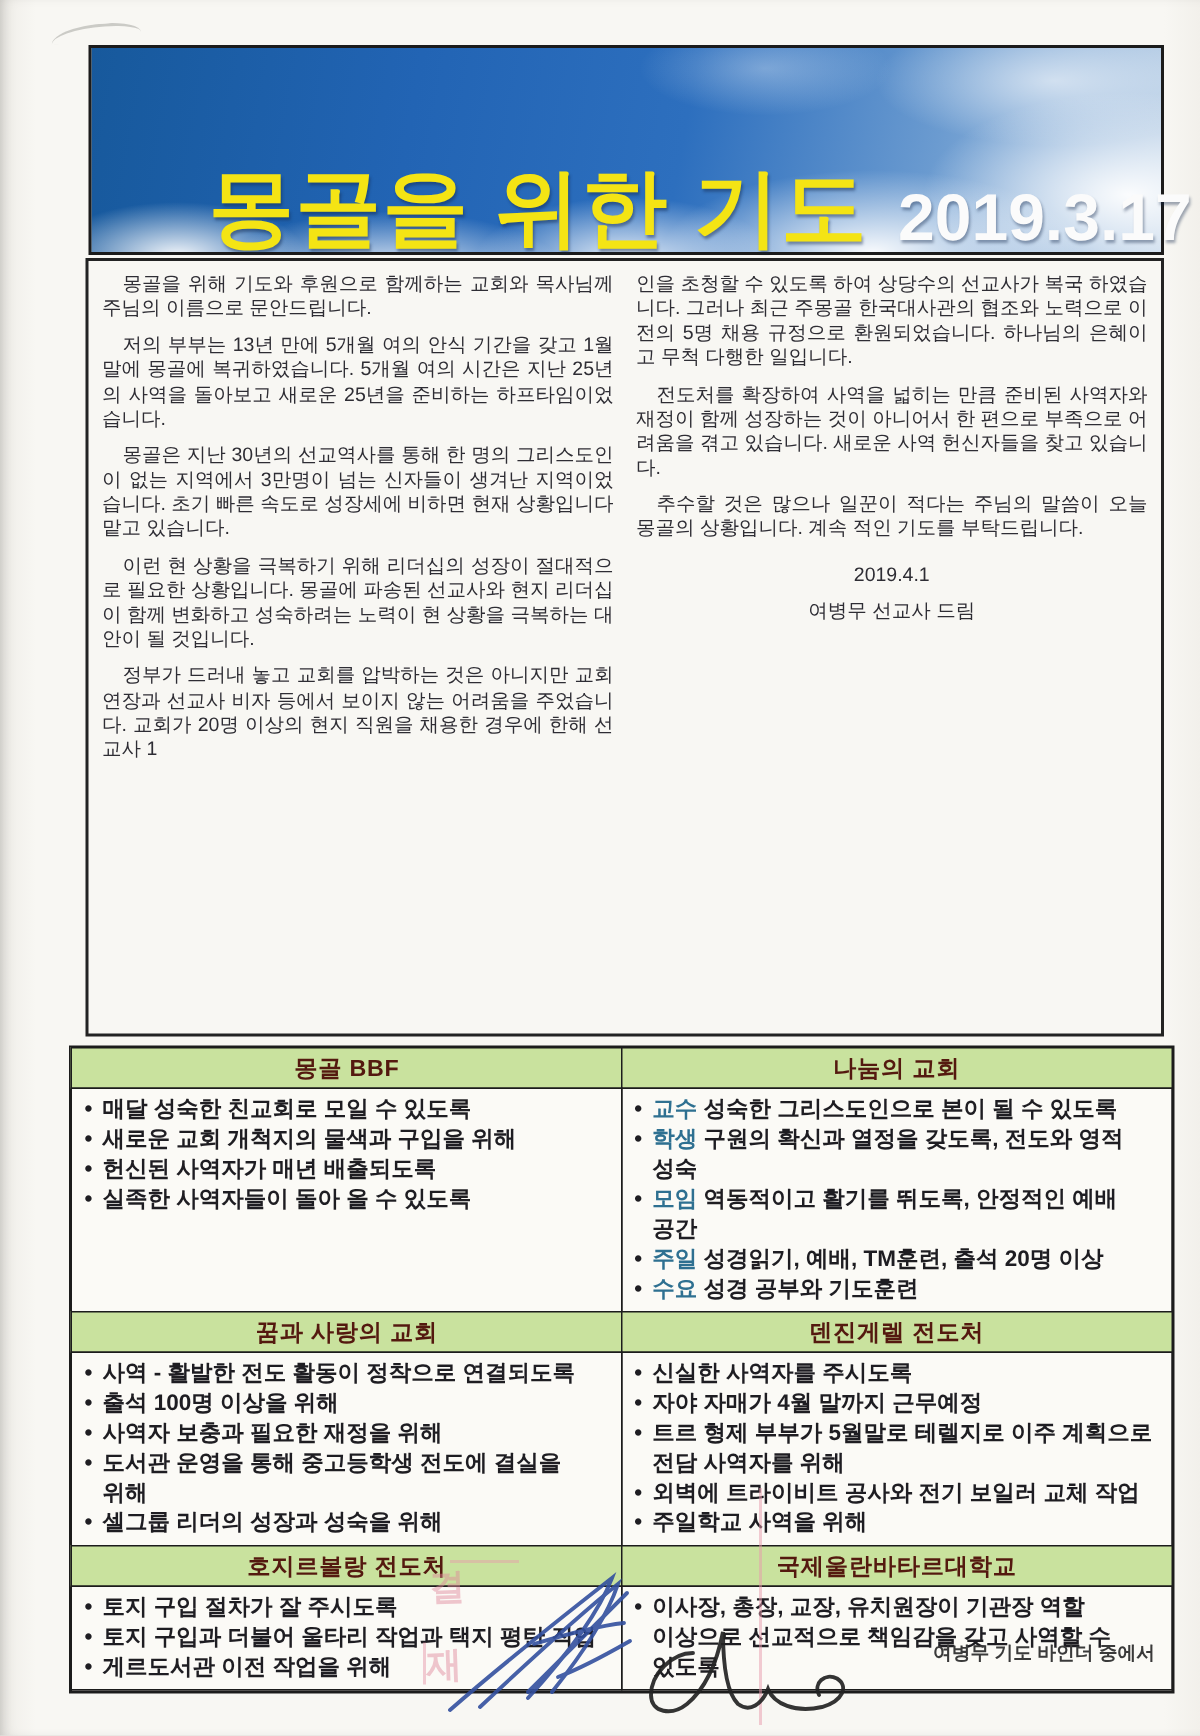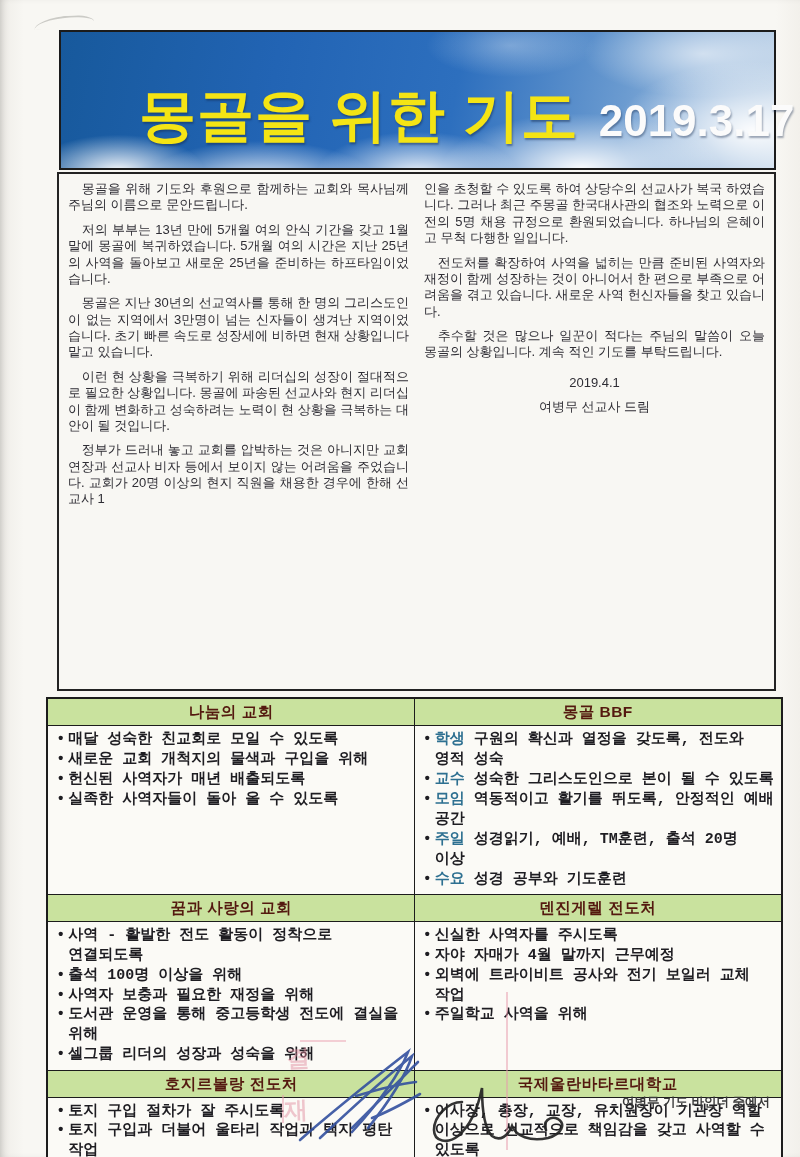--- a/index.html
+++ b/index.html
@@ -29,21 +29,21 @@
       radial-gradient(170px 62px at 28% 112%,rgba(255,255,255,.97),rgba(255,255,255,0) 70%),
       radial-gradient(140px 58px at 50% 104%,rgba(255,255,255,.9),rgba(255,255,255,0) 72%),
       radial-gradient(200px 78px at 73% 100%,rgba(255,255,255,.95),rgba(255,255,255,0) 70%),
       radial-gradient(190px 95px at 97% 72%,rgba(255,255,255,.95),rgba(255,255,255,0) 72%),
       radial-gradient(170px 62px at 90% 16%,rgba(255,255,255,.6),rgba(255,255,255,0) 70%),
       radial-gradient(120px 45px at 63% 10%,rgba(240,246,252,.35),rgba(255,255,255,0) 70%),
       linear-gradient(100deg,#17599c 0%,#2264b4 30%,#2d6fbe 55%,#6b9bd0 78%,#b9cfe6 100%);
   }
   .header-inner{
     position:absolute;left:0;top:0;width:100%;height:100%;
-    display:flex;align-items:center;justify-content:flex-start;
+    display:flex;align-items:flex-end;justify-content:flex-start;
     padding:30px 0 0 78px;box-sizing:border-box;white-space:nowrap;
   }
   .main-title{
     font-size:57px;font-weight:900;color:#f4e414;letter-spacing:1px;
     text-shadow:1px 2px 2px rgba(20,40,75,.45);
     line-height:1;
   }
   .main-date{
     font-size:44px;font-weight:800;color:#fbfbfb;margin-left:20px;margin-top:12px;
     text-shadow:1px 2px 2px rgba(20,40,75,.4);line-height:1;
@@ -73,21 +73,21 @@
     border:1.4px solid #1c1c1c;margin:-0.7px;
     text-align:center;font-weight:700;font-size:15.5px;
     color:var(--header-text,#54190f);
     padding:3px 2px 2px 2px;letter-spacing:.5px;
   }
   .pt-body{
     border:1.4px solid #1c1c1c;margin:-0.7px;
     padding:4px 6px 5px 7px;font-size:15px;line-height:1.33;color:#1e1d22;font-weight:600;
   }
   .pt-body ul{margin:0;padding:0;list-style:none;}
-  .pt-body li{position:relative;padding-left:13px;word-break:keep-all;font-family:Liberation Mono, monospace;}
+  .pt-body li{position:relative;padding-left:13px;word-break:keep-all;}
   .pt-body li::before{content:"•";position:absolute;left:1px;top:0;}
   .lead{color:var(--keyword-blue,#2e7091);font-weight:700;}
   
   .credit{
     position:absolute;left:470px;top:1094px;width:300px;text-align:right;
     font-size:12.5px;color:#3a3a3a;font-weight:600;
   }
   .sig-layer{position:absolute;left:0;top:0;width:800px;height:1157px;pointer-events:none;}
   .stamp-char{
     position:absolute;color:#e0879b;opacity:.45;font-weight:700;
@@ -121,54 +121,55 @@
     <div class="col" id="col-right">
         <p class="cont">인을 초청할 수 있도록 하여 상당수의 선교사가 복국 하였습니다. 그러나 최근 주몽골 한국대사관의 협조와 노력으로 이전의 5명 채용 규정으로 환원되었습니다. 하나님의 은혜이고 무척 다행한 일입니다.</p>
         <p>전도처를 확장하여 사역을 넓히는 만큼 준비된 사역자와 재정이 함께 성장하는 것이 아니어서 한 편으로 부족으로 어려움을 겪고 있습니다. 새로운 사역 헌신자들을 찾고 있습니다.</p>
         <p>추수할 것은 많으나 일꾼이 적다는 주님의 말씀이 오늘 몽골의 상황입니다. 계속 적인 기도를 부탁드립니다.</p>
         <p class="closing">2019.4.1</p>
         <p class="closing2">여병무 선교사 드림</p>
       </div>
   </div>
 
   <div class="ptable" id="prayer-table">
+      <div class="pt-head">몽골 BBF</div>
       <div class="pt-head">나눔의 교회</div>
-      <div class="pt-head">몽골 BBF</div>
       <div class="pt-body">
         <ul>
           <li>매달 성숙한 친교회로 모일 수 있도록</li>
           <li>새로운 교회 개척지의 물색과 구입을 위해</li>
           <li>헌신된 사역자가 매년 배출되도록</li>
           <li>실족한 사역자들이 돌아 올 수 있도록</li>
         </ul>
       </div>
       <div class="pt-body">
         <ul>
+          <li><span class="lead">교수</span> 성숙한 그리스도인으로 본이 될 수 있도록</li>
           <li><span class="lead">학생</span> 구원의 확신과 열정을 갖도록, 전도와 영적 성숙</li>
-          <li><span class="lead">교수</span> 성숙한 그리스도인으로 본이 될 수 있도록</li>
           <li><span class="lead">모임</span> 역동적이고 활기를 뛰도록, 안정적인 예배 공간</li>
           <li><span class="lead">주일</span> 성경읽기, 예배, TM훈련, 출석 20명 이상</li>
           <li><span class="lead">수요</span> 성경 공부와 기도훈련</li>
         </ul>
       </div>
       <div class="pt-head">꿈과 사랑의 교회</div>
       <div class="pt-head">덴진게렐 전도처</div>
       <div class="pt-body">
         <ul>
           <li>사역 - 활발한 전도 활동이 정착으로 연결되도록</li>
           <li>출석 100명 이상을 위해</li>
           <li>사역자 보충과 필요한 재정을 위해</li>
           <li>도서관 운영을 통해 중고등학생 전도에 결실을 위해</li>
           <li>셀그룹 리더의 성장과 성숙을 위해</li>
         </ul>
       </div>
       <div class="pt-body">
         <ul>
           <li>신실한 사역자를 주시도록</li>
           <li>자야 자매가 4월 말까지 근무예정</li>
+          <li>트르 형제 부부가 5월말로 테렐지로 이주 계획으로 전담 사역자를 위해</li>
           <li>외벽에 트라이비트 공사와 전기 보일러 교체 작업</li>
           <li>주일학교 사역을 위해</li>
         </ul>
       </div>
       <div class="pt-head">호지르볼랑 전도처</div>
       <div class="pt-head">국제울란바타르대학교</div>
       <div class="pt-body">
         <ul>
           <li>토지 구입 절차가 잘 주시도록</li>
           <li>토지 구입과 더불어 울타리 작업과 택지 평탄 작업</li>

